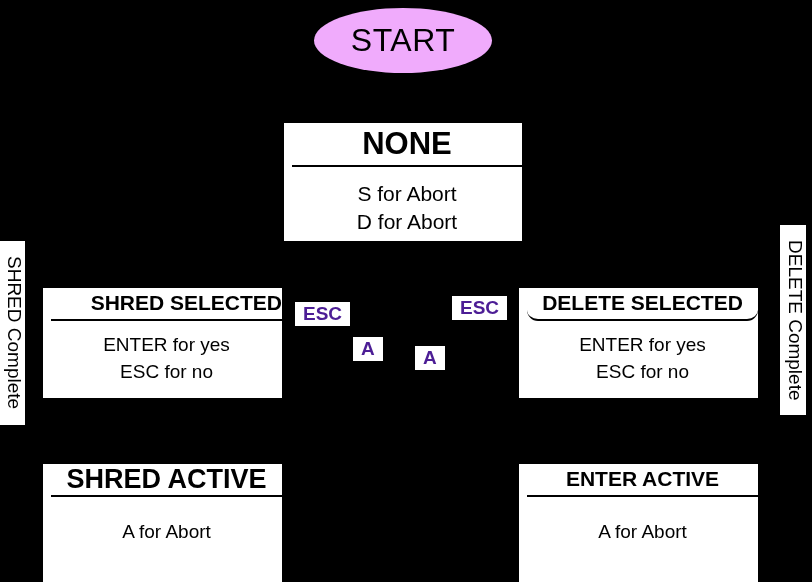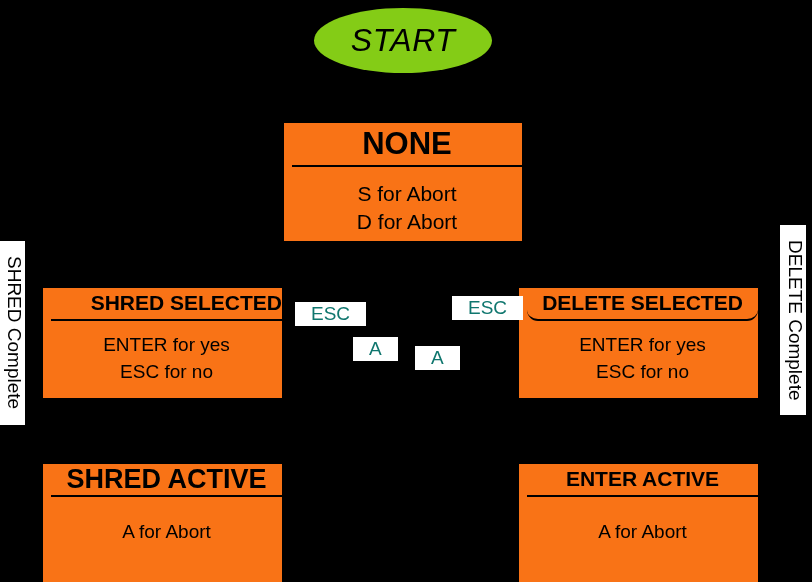--- a/index.html
+++ b/index.html
@@ -16,38 +16,37 @@
     font-family: "Liberation Sans", sans-serif;
   }
 
   
   .start-ellipse {
     position: absolute;
     left: 314px;
     top: 8px;
     width: 178px;
     height: 65px;
-    background: #84cc16;
+    background: #f0abfc;
     border-radius: 50%;
     display: flex;
     align-items: center;
     justify-content: center;
-    font-style: italic;
   }
   .start-ellipse .label {
     font-size: 32px;
     font-weight: normal;
     color: #000000;
     letter-spacing: 0.5px;
   }
 
   
   .state-box {
     position: absolute;
-    background: #f97316;
+    background: #ffffff;
     box-sizing: border-box;
     padding-left: 8px;
   }
   .state-title {
     text-align: center;
     color: #000000;
     font-weight: bold;
     border-bottom: 2px solid #000000;
     box-sizing: border-box;
   }
@@ -82,27 +81,28 @@
 
   
   #box-delete-active { left: 519px; top: 464px; width: 239px; height: 118px; }
   #box-delete-active .state-title { font-size: 21px; line-height: 30px; height: 33px; }
   #box-delete-active .state-body { font-size: 19px; line-height: 27px; padding-top: 21px; }
 
   
   .edge-label {
     position: absolute;
     background: #ffffff;
-    color: #0f766e;
+    color: #4c1d95;
     font-size: 19px;
     line-height: 24px;
-    padding: 0 16px;
+    padding: 0 8px;
     box-sizing: border-box;
     text-align: center;
     white-space: nowrap;
+    font-weight: bold;
   }
   #lbl-esc-left   { left: 295px; top: 302px; }
   #lbl-esc-right  { left: 452px; top: 296px; }
   #lbl-a-left     { left: 353px; top: 337px; }
   #lbl-a-right    { left: 415px; top: 346px; }
 
   
   .side-label {
     position: absolute;
     background: #ffffff;

